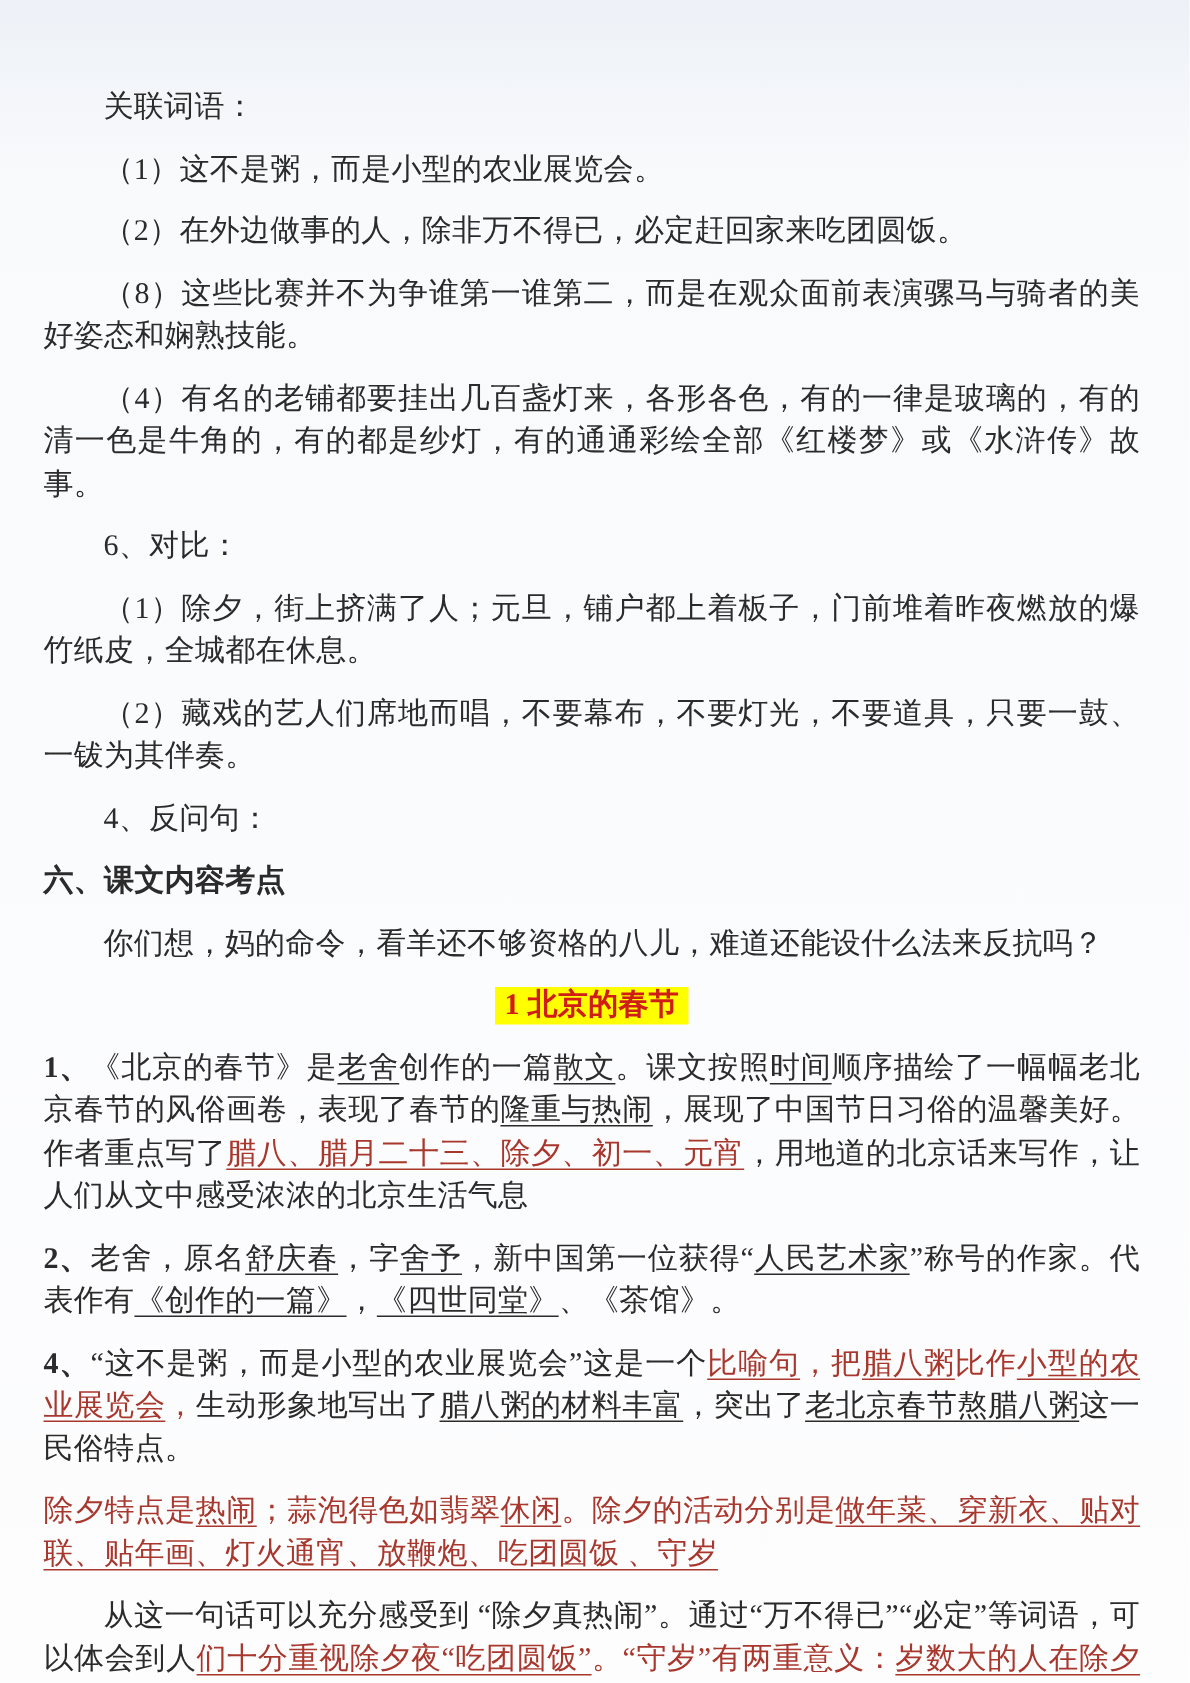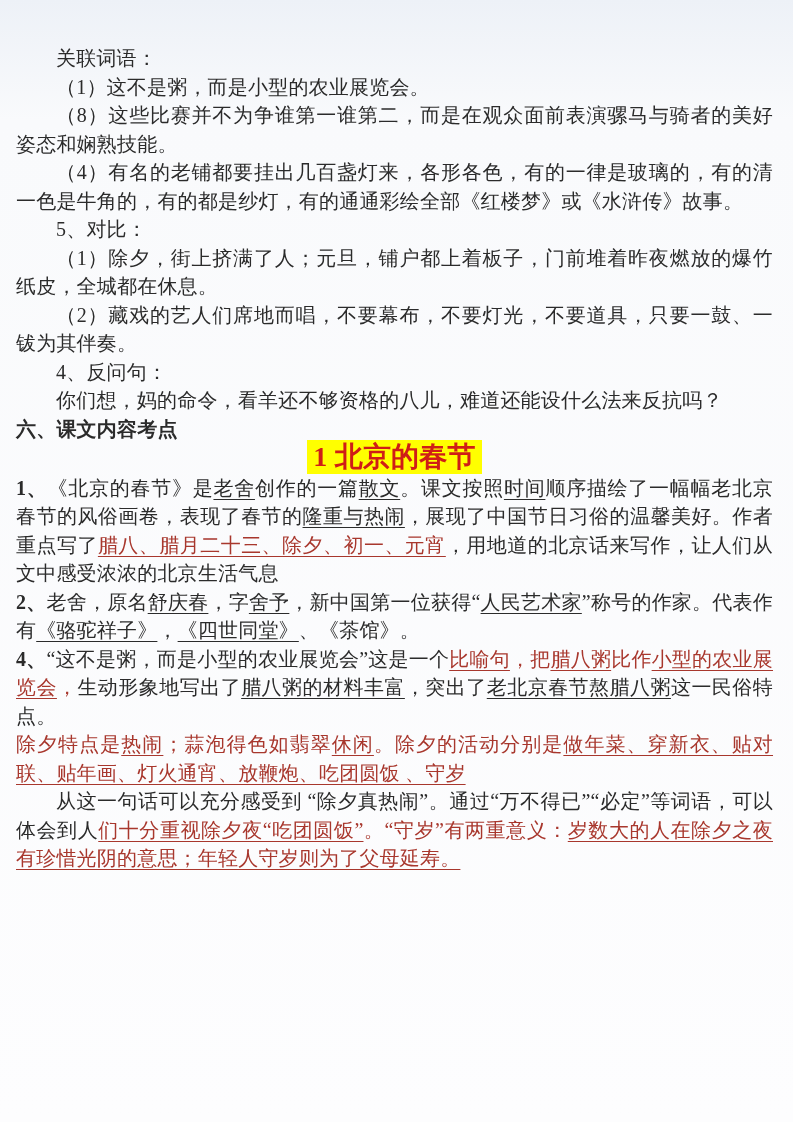--- a/index.html
+++ b/index.html
@@ -16,58 +16,59 @@
     font-family:"Liberation Serif","DejaVu Serif",serif;
     color:var(--ink);
     overflow:hidden;
   }
   .page{
     box-sizing:border-box;
     width:793px;height:1122px;
     padding:44px 20px 0 16px;
   }
   .para{
-    margin:0;
+    margin:13px;
     font-size:20px;
     line-height:28.5px;
     letter-spacing:0.2px;
     text-align:justify;
   }
   .para.indent{text-indent:2em;}
   .para.center{text-align:center;text-indent:0;}
   .seg{white-space:pre-wrap;}
   .seg.red{color:var(--red);}
   .seg.bold{font-weight:bold;}
   .seg.u{
     text-decoration:underline;
     text-underline-offset:4px;
     text-decoration-thickness:1.2px;
     font-family:Liberation Serif, serif;
   }
   .seg.hl{
     background:var(--hl);
     color:var(--title-red);
     font-weight:bold;
-    font-size:28px;
+    font-size:20px;
     padding:1px 6px 2px 6px;
   }
 </style>
 </head>
 <body>
 
 <main class="page">
     <p class="para indent"><span class="seg">关联词语：</span></p>
     <p class="para indent"><span class="seg">（1）这不是粥，而是小型的农业展览会。</span></p>
+    <p class="para indent"><span class="seg">（2）在外边做事的人，除非万不得已，必定赶回家来吃团圆饭。</span></p>
     <p class="para indent"><span class="seg">（8）这些比赛并不为争谁第一谁第二，而是在观众面前表演骡马与骑者的美好姿态和娴熟技能。</span></p>
     <p class="para indent"><span class="seg">（4）有名的老铺都要挂出几百盏灯来，各形各色，有的一律是玻璃的，有的清一色是牛角的，有的都是纱灯，有的通通彩绘全部《红楼梦》或《水浒传》故事。</span></p>
-    <p class="para indent"><span class="seg">5、对比：</span></p>
+    <p class="para indent"><span class="seg">6、对比：</span></p>
     <p class="para indent"><span class="seg">（1）除夕，街上挤满了人；元旦，铺户都上着板子，门前堆着昨夜燃放的爆竹纸皮，全城都在休息。</span></p>
     <p class="para indent"><span class="seg">（2）藏戏的艺人们席地而唱，不要幕布，不要灯光，不要道具，只要一鼓、一钹为其伴奏。</span></p>
     <p class="para indent"><span class="seg">4、反问句：</span></p>
+    <p class="para"><span class="seg bold">六、课文内容考点</span></p>
     <p class="para indent"><span class="seg">你们想，妈的命令，看羊还不够资格的八儿，难道还能设什么法来反抗吗？</span></p>
-    <p class="para"><span class="seg bold">六、课文内容考点</span></p>
     <p class="para center"><span class="seg hl">1 北京的春节</span></p>
     <p class="para"><span class="seg bold">1、</span><span class="seg">《北京的春节》是</span><span class="seg u">老舍</span><span class="seg">创作的一篇</span><span class="seg u">散文</span><span class="seg">。课文按照</span><span class="seg u">时间</span><span class="seg">顺序描绘了一幅幅老北京春节的风俗画卷，表现了春节的</span><span class="seg u">隆重与热闹</span><span class="seg">，展现了中国节日习俗的温馨美好。作者重点写了</span><span class="seg red u">腊八、腊月二十三、除夕、初一、元宵</span><span class="seg">，用地道的北京话来写作，让人们从文中感受浓浓的北京生活气息</span></p>
-    <p class="para"><span class="seg bold">2、</span><span class="seg">老舍，原名</span><span class="seg u">舒庆春</span><span class="seg">，字</span><span class="seg u">舍予</span><span class="seg">，新中国第一位获得“</span><span class="seg u">人民艺术家</span><span class="seg">”称号的作家。代表作有</span><span class="seg u">《骆驼祥子》</span><span class="seg">，</span><span class="seg u">《四世同堂》</span><span class="seg">、《茶馆》。</span></p>
+    <p class="para"><span class="seg bold">2、</span><span class="seg">老舍，原名</span><span class="seg u">舒庆春</span><span class="seg">，字</span><span class="seg u">舍予</span><span class="seg">，新中国第一位获得“</span><span class="seg u">人民艺术家</span><span class="seg">”称号的作家。代表作有</span><span class="seg u">《创作的一篇》</span><span class="seg">，</span><span class="seg u">《四世同堂》</span><span class="seg">、《茶馆》。</span></p>
     <p class="para"><span class="seg bold">4、</span><span class="seg">“这不是粥，而是小型的农业展览会”这是一个</span><span class="seg red u">比喻句</span><span class="seg red">，把</span><span class="seg red u">腊八粥</span><span class="seg red">比作</span><span class="seg red u">小型的农业展览会</span><span class="seg red">，</span><span class="seg">生动形象地写出了</span><span class="seg u">腊八粥的材料丰富</span><span class="seg">，突出了</span><span class="seg u">老北京春节熬腊八粥</span><span class="seg">这一民俗特点。</span></p>
     <p class="para"><span class="seg red">除夕特点是</span><span class="seg red u">热闹</span><span class="seg red">；蒜泡得色如翡翠</span><span class="seg red u">休闲</span><span class="seg red">。除夕的活动分别是</span><span class="seg red u">做年菜、穿新衣、贴对联、贴年画、灯火通宵、放鞭炮、吃团圆饭 、守岁</span></p>
     <p class="para indent"><span class="seg">从这一句话可以充分感受到 “除夕真热闹”。通过“万不得已”“必定”等词语，可以体会到人</span><span class="seg red u">们十分重视除夕夜“吃团圆饭”</span><span class="seg red">。</span><span class="seg red">“守岁”有两重意义：</span><span class="seg red u">岁数大的人在除夕之夜有珍惜光阴的意思；年轻人守岁则为了父母延寿。</span></p>
   </main>
 
 </body></html>

